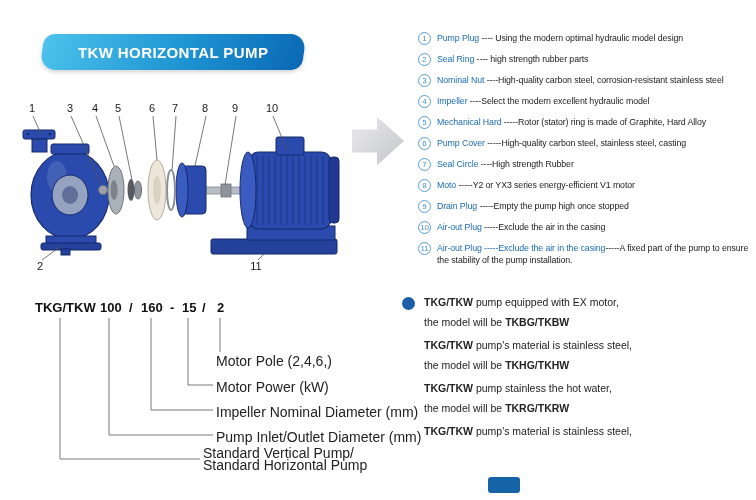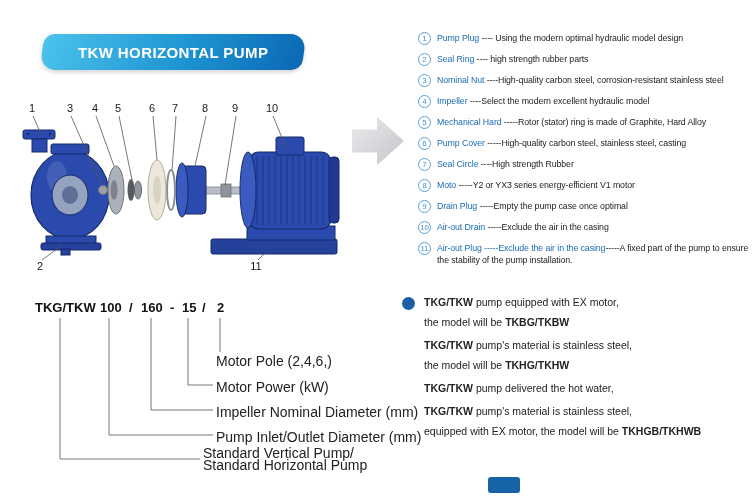--- a/index.html
+++ b/index.html
@@ -159,22 +159,22 @@
 
   <ul class="parts">
     <li><span class="circ">1</span><span class="pname">Pump Plug</span><span class="pdesc"> ---- Using the modern optimal hydraulic model design</span></li>
     <li><span class="circ">2</span><span class="pname">Seal Ring</span><span class="pdesc"> ---- high strength rubber parts</span></li>
     <li><span class="circ">3</span><span class="pname">Nominal Nut</span><span class="pdesc"> ----High-quality carbon steel, corrosion-resistant stainless steel</span></li>
     <li><span class="circ">4</span><span class="pname">Impeller</span><span class="pdesc"> ----Select the modern excellent hydraulic model</span></li>
     <li><span class="circ">5</span><span class="pname">Mechanical Hard</span><span class="pdesc"> -----Rotor (stator) ring is made of Graphite, Hard Alloy</span></li>
     <li><span class="circ">6</span><span class="pname">Pump Cover</span><span class="pdesc"> -----High-quality carbon steel, stainless steel, casting</span></li>
     <li><span class="circ">7</span><span class="pname">Seal Circle</span><span class="pdesc"> ----High strength Rubber</span></li>
     <li><span class="circ">8</span><span class="pname">Moto</span><span class="pdesc"> -----Y2 or YX3 series energy-efficient V1 motor</span></li>
-    <li><span class="circ">9</span><span class="pname">Drain Plug</span><span class="pdesc"> -----Empty the pump case once optimal</span></li>
-    <li><span class="circ">10</span><span class="pname">Air-out Drain</span><span class="pdesc"> -----Exclude the air in the casing</span></li>
+    <li><span class="circ">9</span><span class="pname">Drain Plug</span><span class="pdesc"> -----Empty the pump high once stopped</span></li>
+    <li><span class="circ">10</span><span class="pname">Air-out Plug</span><span class="pdesc"> -----Exclude the air in the casing</span></li>
     <li><span class="circ">11</span><span class="pname">Air-out Plug -----Exclude the air in the casing</span><span class="pdesc">-----A fixed part of the pump to ensure the stability of the pump installation.</span></li>
   </ul>
 
   <div class="model">
     <svg width="340" height="200" viewBox="0 0 340 200">
       <g fill="none" stroke="#555" stroke-width="0.8">
         <polyline points="190,26 190,60"></polyline>
         <polyline points="158,26 158,93 183,93"></polyline>
         <polyline points="121,26 121,118 183,118"></polyline>
         <polyline points="79,26 79,143 183,143"></polyline>
@@ -204,23 +204,23 @@
     <span class="bullet"></span>
     <div class="note">
       <div><b>TKG/TKW</b><span> pump equipped with EX motor,</span></div>
       <div><span>the model will be </span><b>TKBG/TKBW</b></div>
     </div>
     <div class="note">
       <div><b>TKG/TKW</b><span> pump's material is stainless steel,</span></div>
       <div><span>the model will be </span><b>TKHG/TKHW</b></div>
     </div>
     <div class="note">
-      <div><b>TKG/TKW</b><span> pump delivered the hot water,</span></div>
+      <div><b>TKG/TKW</b><span> pump stainless the hot water,</span></div>
+      <div><span>the model will be </span><b>TKRG/TKRW</b></div>
     </div>
     <div class="note">
       <div><b>TKG/TKW</b><span> pump's material is stainless steel,</span></div>
-      <div><span>equipped with EX motor, the model will be </span><b>TKHGB/TKHWB</b></div>
     </div>
   </div>
 
   <div class="badge"></div>
 
 </div>
 
 </body></html>

